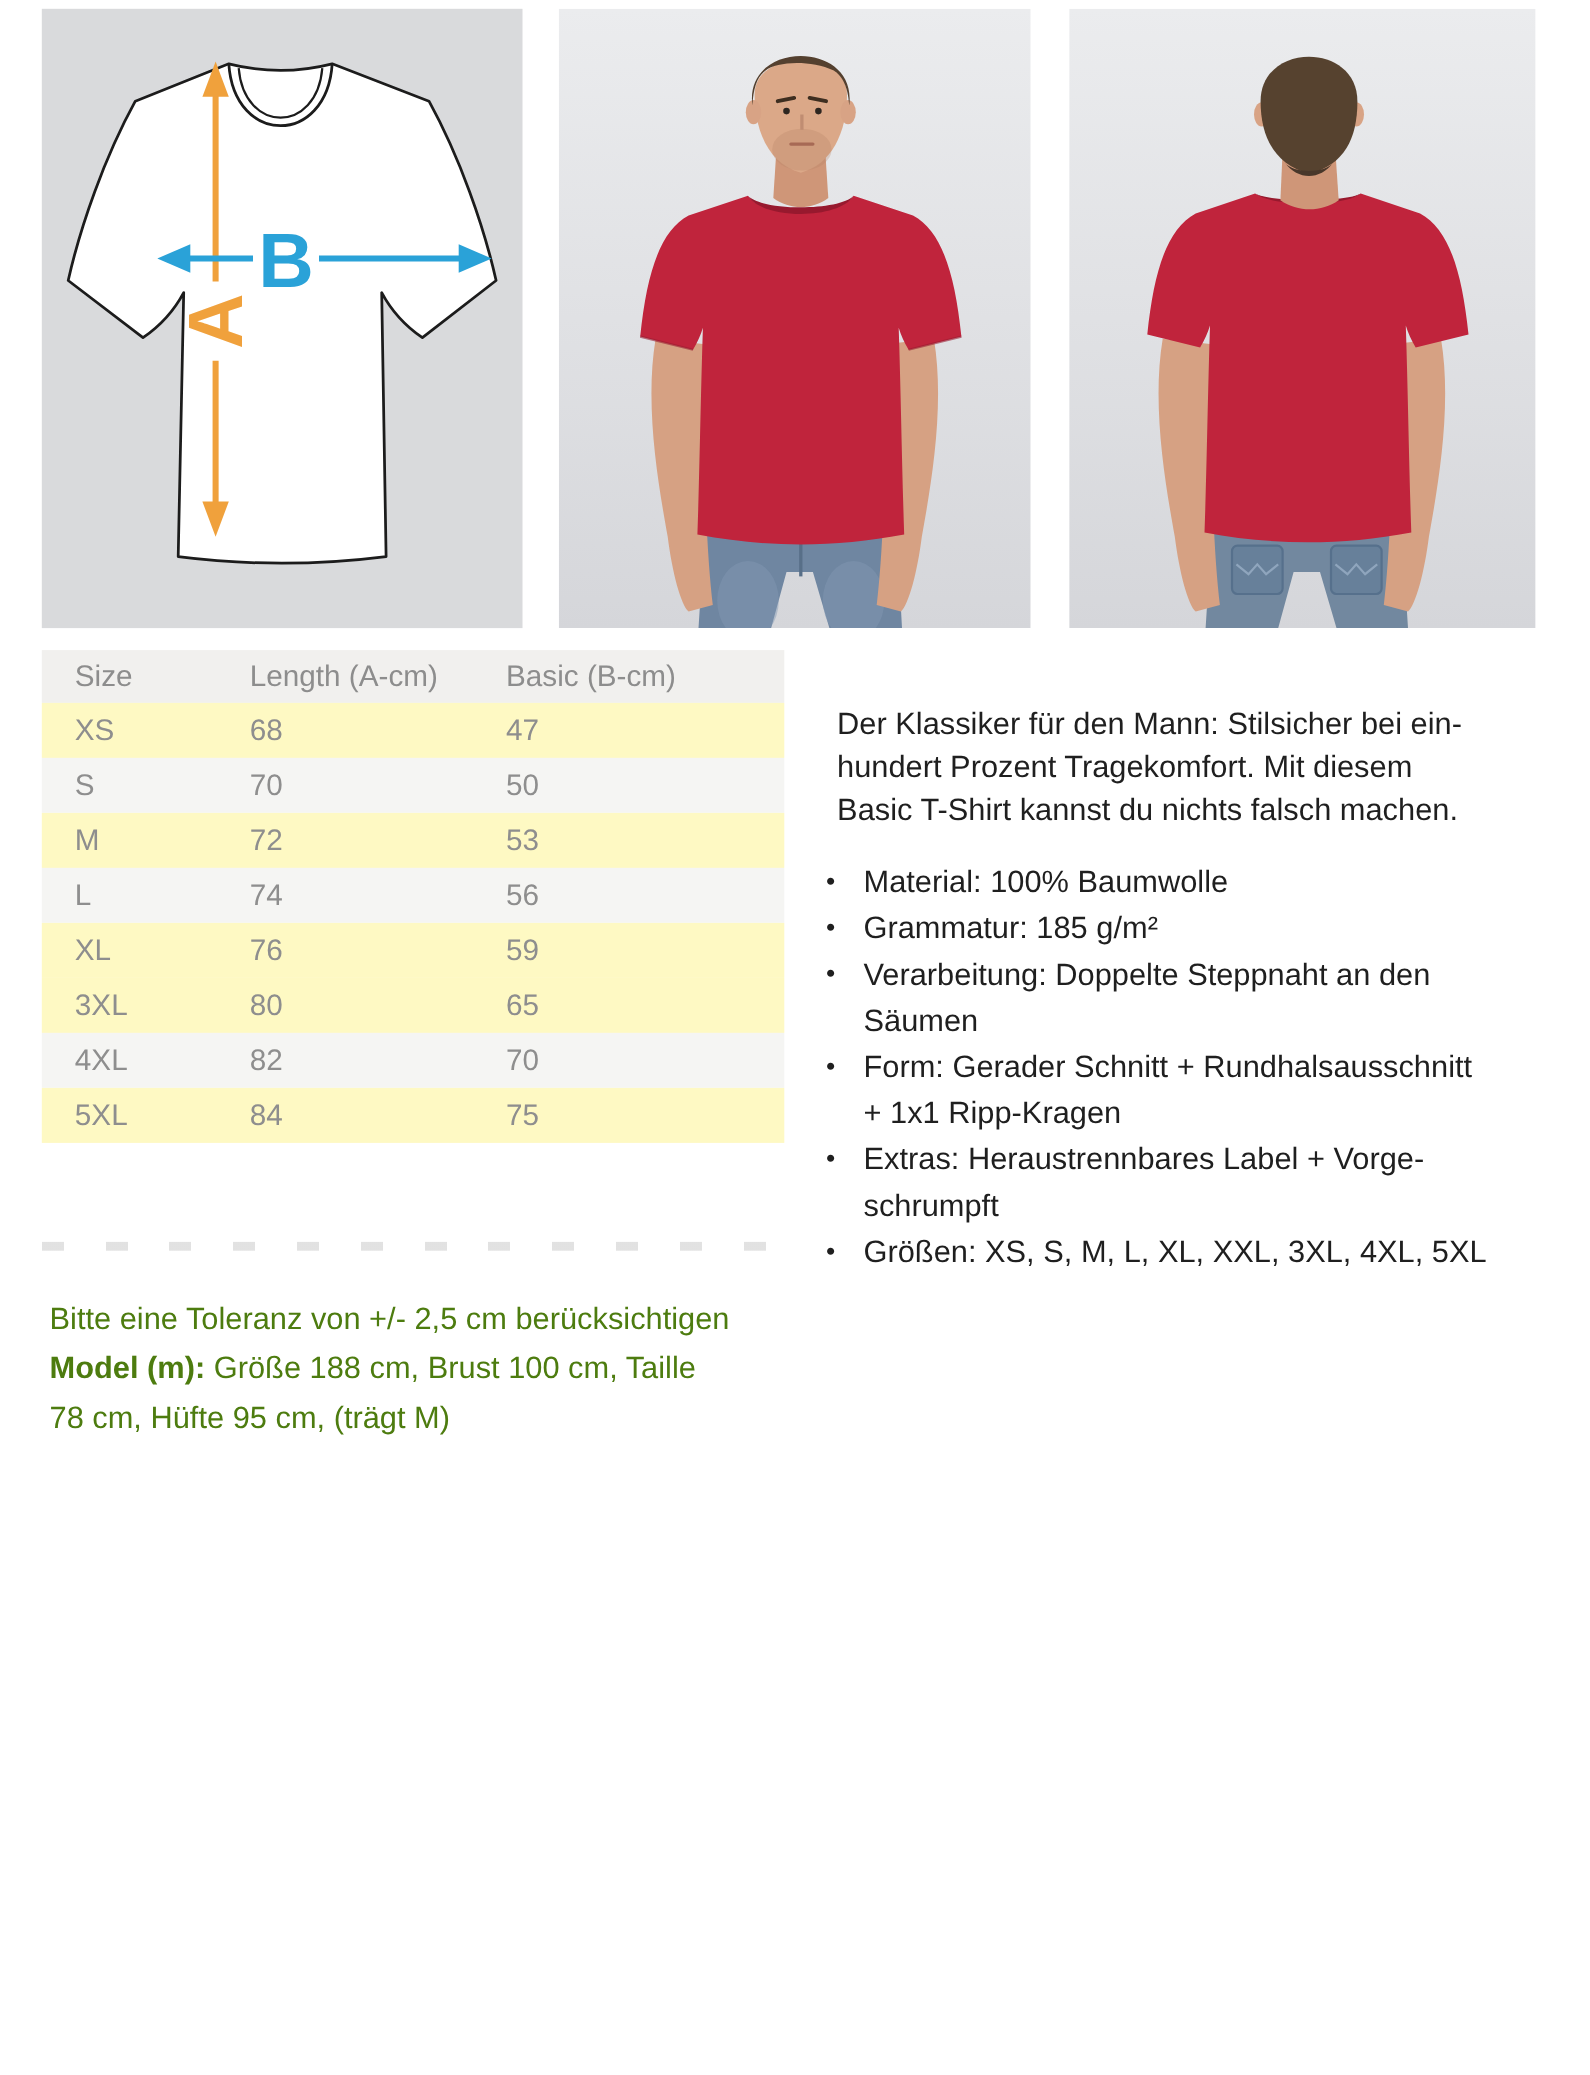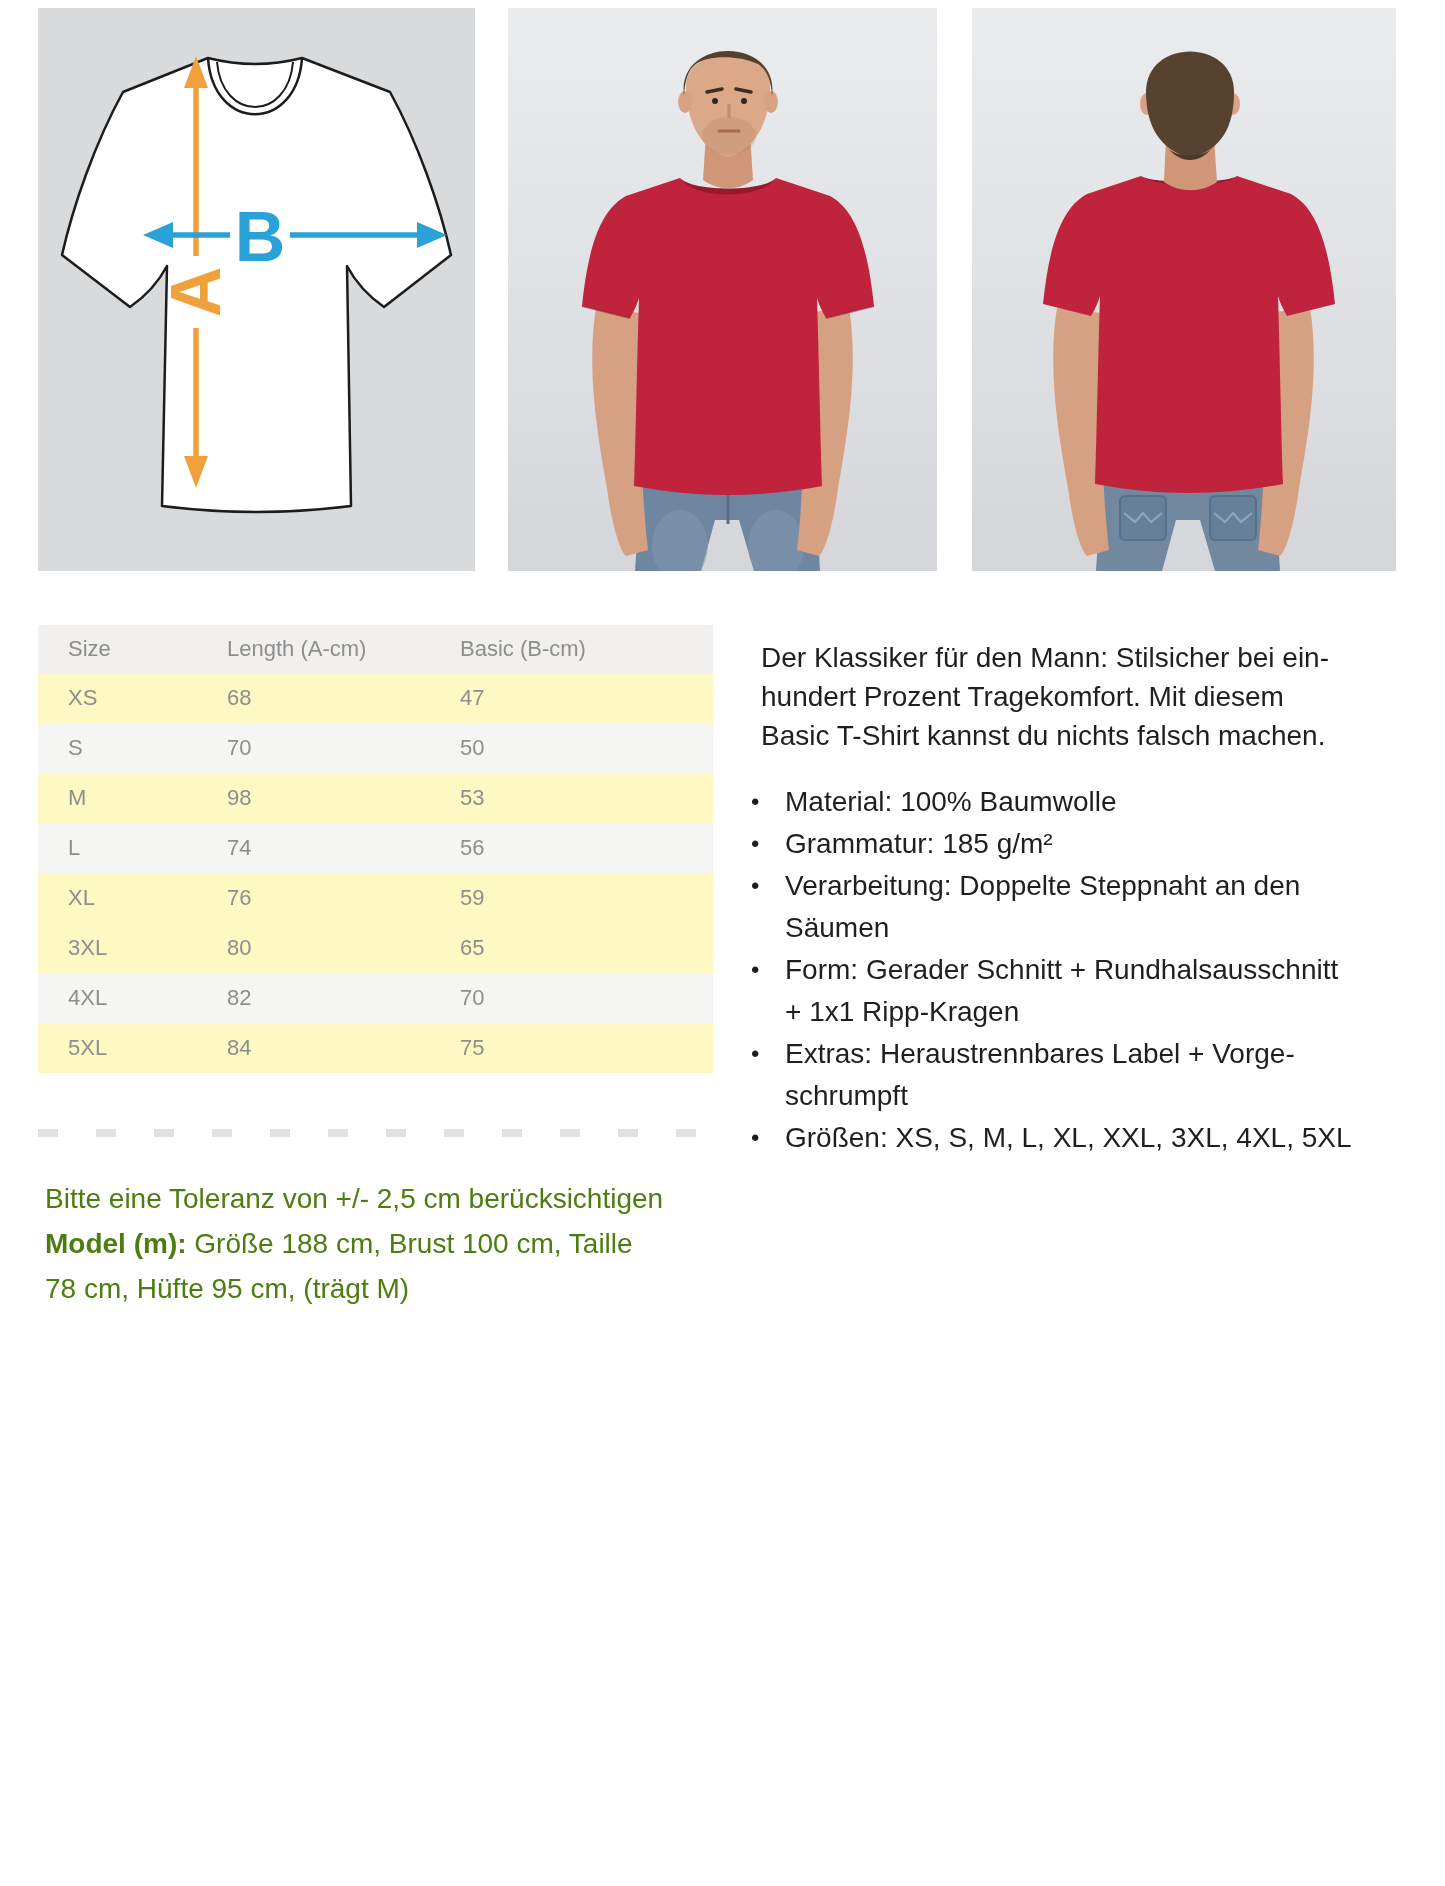--- a/index.html
+++ b/index.html
@@ -6,21 +6,21 @@
   #page{position:relative;width:1445px;height:1886px;background:#ffffff;overflow:hidden;
         font-family:"Liberation Sans","DejaVu Sans",sans-serif;}
 
   .panel{position:absolute;top:8px;height:563px;}
   #diagram-panel{left:38px;width:437px;background:#d9dadc;}
   #photo-front-panel{left:508px;width:429px;}
   #photo-back-panel{left:972px;width:424px;}
   .panel svg{display:block;}
 
   
-  #size-table{position:absolute;left:38px;top:625px;width:675px;font-size:22px;color:#8e8e8e;}
+  #size-table{position:absolute;left:38px;top:591px;width:675px;font-size:27px;color:#8e8e8e;}
   .thead{height:48px;background:#f1f0ee;display:flex;align-items:center;color:#8d8d8d;}
   .trow{height:50px;display:flex;align-items:center;}
   .trow.dark{background:#fef9c3;}
   .trow.light{background:#f5f5f3;}
   .c1{width:189px;padding-left:30px;box-sizing:border-box;}
   .c2{width:233px;}
   .c3{flex:1;}
 
   #clip-strip{position:absolute;left:38px;top:1129px;width:675px;height:8px;
       background:repeating-linear-gradient(90deg, rgba(150,150,150,0.28) 0 20px, transparent 20px 58px);}
@@ -173,21 +173,21 @@
       <div class="c2">68</div>
       <div class="c3">47</div>
     </div>
     <div class="trow light">
       <div class="c1">S</div>
       <div class="c2">70</div>
       <div class="c3">50</div>
     </div>
     <div class="trow dark">
       <div class="c1">M</div>
-      <div class="c2">98</div>
+      <div class="c2">72</div>
       <div class="c3">53</div>
     </div>
     <div class="trow light">
       <div class="c1">L</div>
       <div class="c2">74</div>
       <div class="c3">56</div>
     </div>
     <div class="trow dark">
       <div class="c1">XL</div>
       <div class="c2">76</div>

